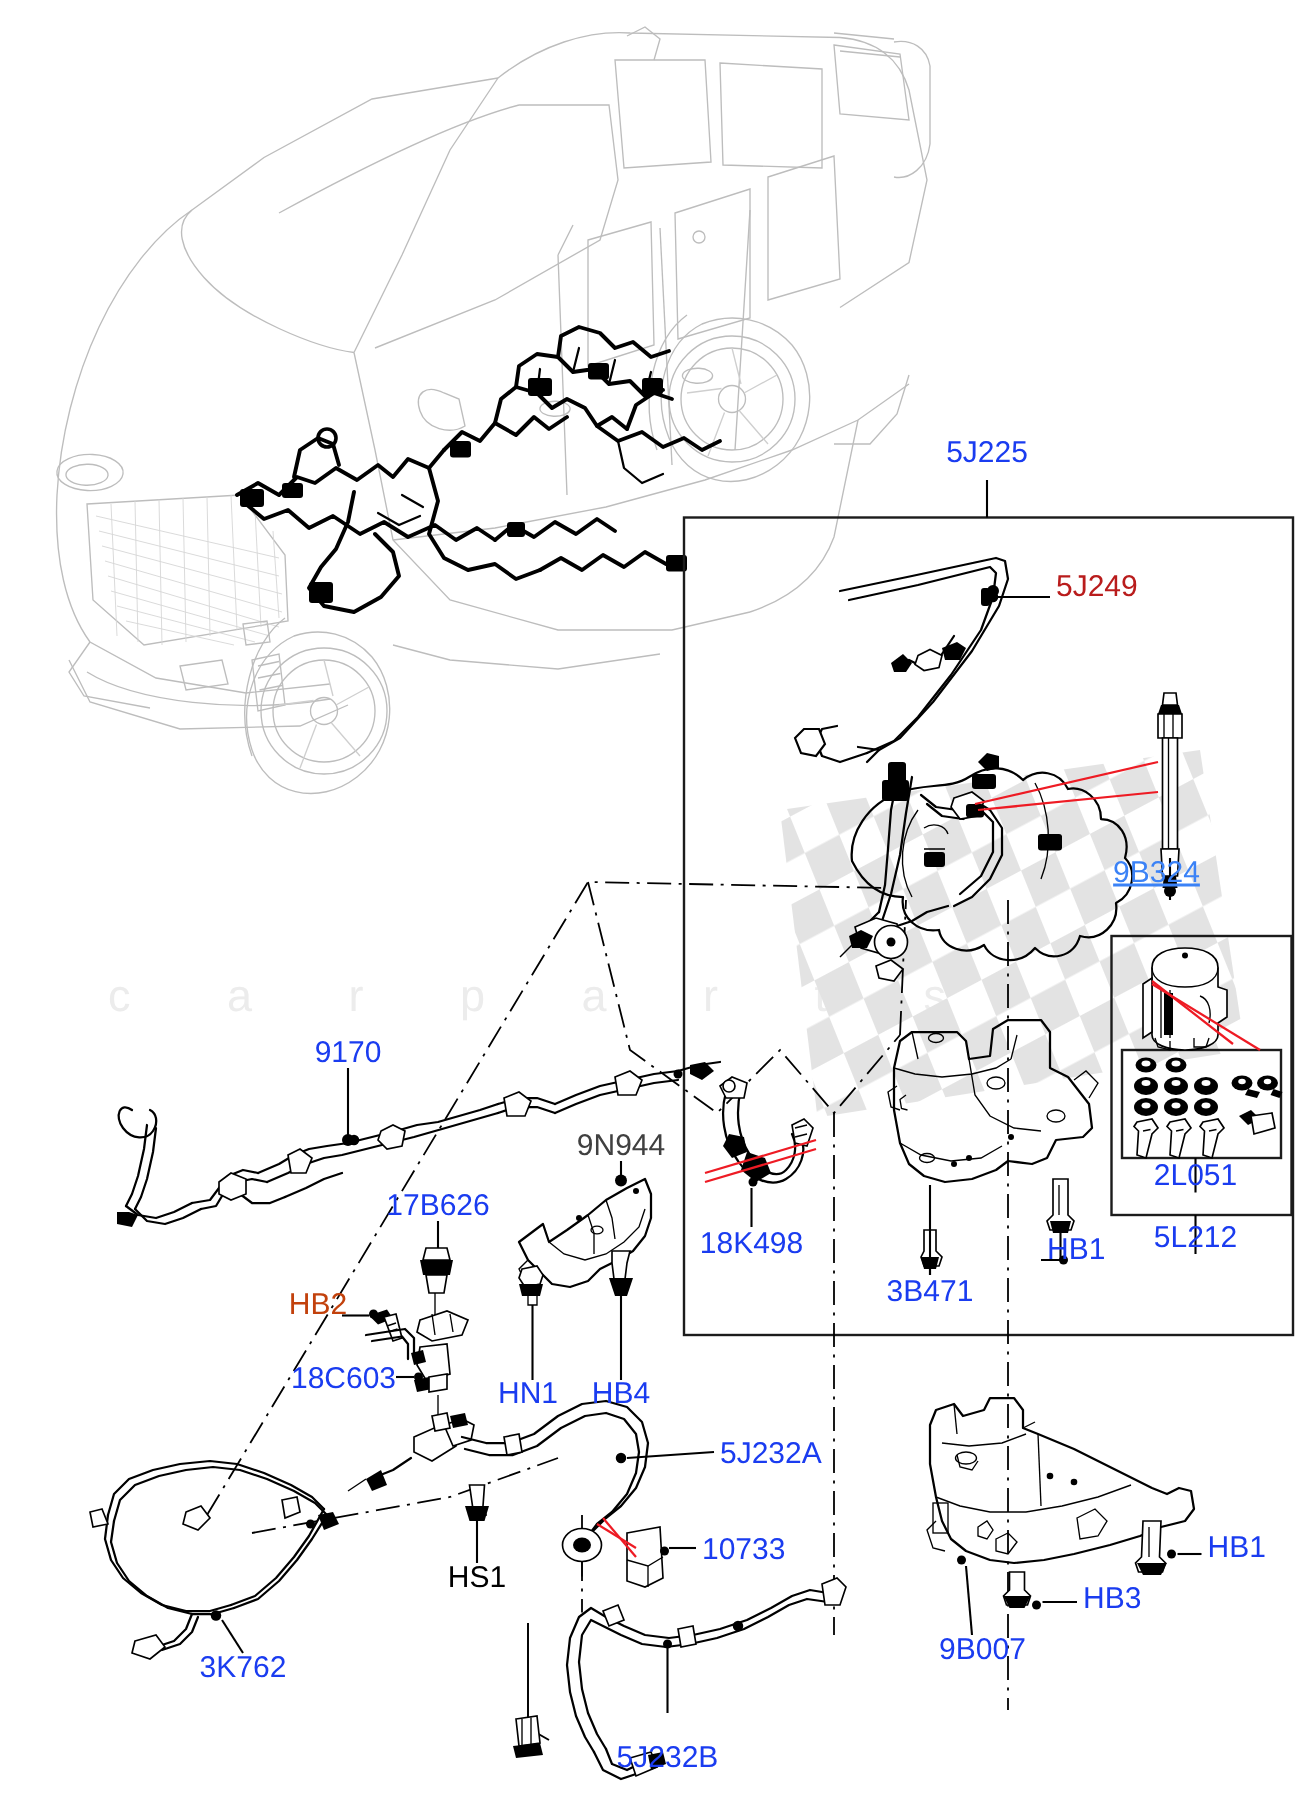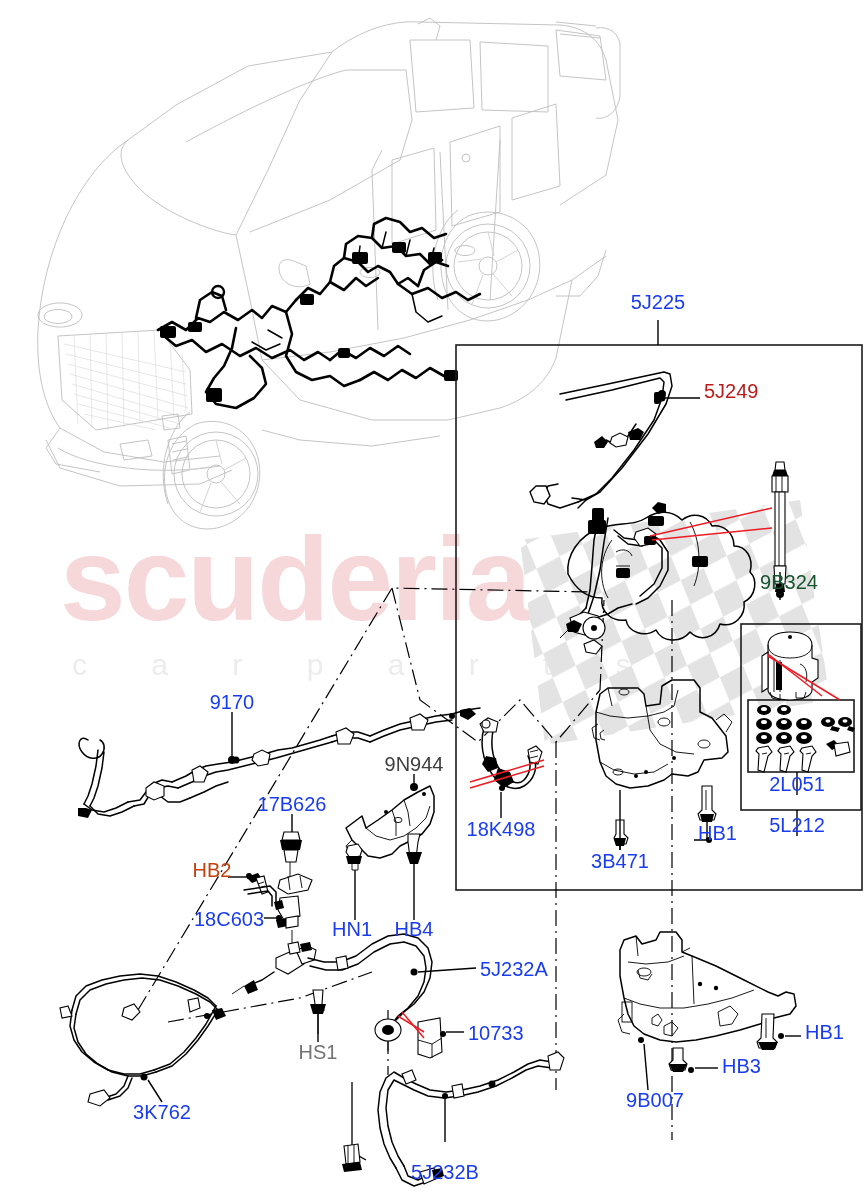--- a/index.html
+++ b/index.html
@@ -60,21 +60,20 @@
   .fillblk{fill:#000;}
   .fillwht{fill:#fff;stroke:#000;stroke-width:1.4;}
   .fillwht2{fill:#fff;stroke:#000;stroke-width:1.1;}
 </style>
 </head>
 <body>
 
 <div id="page">
 
   <div class="wm-wrap">
-    <div class="wm-scuderia">scuderia</div>
     <div class="wm-carparts">c a r   p a r t s</div>
   </div>
 
   <svg class="layer">
     <defs>
       <pattern id="chk" width="52" height="52" patternUnits="userSpaceOnUse" patternTransform="rotate(-28) skewX(-6)">
         <rect width="52" height="52" fill="none"></rect>
         <rect width="26" height="26" fill="#e3e3e3"></rect>
         <rect x="26" y="26" width="26" height="26" fill="#e3e3e3"></rect>
       </pattern>
@@ -686,36 +685,36 @@
     <path class="leader" d="M648,1090 L644,1044"></path>
 
     <path class="leader" d="M718,1068 L695,1068"></path>
 
     <path class="leader" d="M801,1036 L785,1036"></path>
   </svg>
 
   <div id="labels-layer">
       <div class="lbl c" style="left: 658px; top: 291px; color: rgb(26, 60, 240);">5J225</div>
       <div class="lbl" style="left: 704px; top: 380px; color: #b91c1c;">5J249</div>
-      <div class="lbl c" style="left: 789px; top: 571px; color: #14532d;">9B324</div>
+      <div class="lbl c" style="left: 771px; top: 571px; color: #3b82f6; text-decoration: underline;">9B324</div>
       <div class="lbl c" style="left: 797px; top: 773px; color: rgb(26, 60, 240);">2L051</div>
       <div class="lbl c" style="left: 797px; top: 814px; color: rgb(26, 60, 240);">5L212</div>
       <div class="lbl" style="left: 698px; top: 822px; color: rgb(26, 60, 240);">HB1</div>
       <div class="lbl c" style="left: 620px; top: 850px; color: rgb(26, 60, 240); text-align: right;">3B471</div>
       <div class="lbl c" style="left: 232px; top: 691px; color: rgb(26, 60, 240); text-align: center;">9170</div>
       <div class="lbl c" style="left: 414px; top: 753px; color: #404040;">9N944</div>
       <div class="lbl c" style="left: 501px; top: 818px; color: rgb(26, 60, 240);">18K498</div>
       <div class="lbl c" style="left: 292px; top: 793px; color: rgb(26, 60, 240);">17B626</div>
       <div class="lbl c" style="left: 212px; top: 859px; color: #c2410c;">HB2</div>
       <div class="lbl c" style="left: 229px; top: 908px; color: rgb(26, 60, 240);">18C603</div>
       <div class="lbl c" style="left: 352px; top: 918px; color: rgb(26, 60, 240);">HN1</div>
       <div class="lbl c" style="left: 414px; top: 918px; color: rgb(26, 60, 240);">HB4</div>
       <div class="lbl" style="left: 480px; top: 958px; color: rgb(26, 60, 240);">5J232A</div>
       <div class="lbl" style="left: 468px; top: 1022px; color: rgb(26, 60, 240);">10733</div>
-      <div class="lbl c" style="left: 318px; top: 1041px; color: #737373;">HS1</div>
+      <div class="lbl c" style="left: 318px; top: 1041px; color: #000000;">HS1</div>
       <div class="lbl c" style="left: 162px; top: 1101px; color: rgb(26, 60, 240);">3K762</div>
       <div class="lbl c" style="left: 445px; top: 1141px; color: rgb(26, 60, 240); margin-top: 20px;">5J232B</div>
       <div class="lbl c" style="left: 655px; top: 1089px; color: rgb(26, 60, 240);">9B007</div>
       <div class="lbl" style="left: 722px; top: 1055px; color: rgb(26, 60, 240);">HB3</div>
       <div class="lbl" style="left: 805px; top: 1021px; color: rgb(26, 60, 240);">HB1</div>
     </div>
 
 </div>
 
 </body></html>

